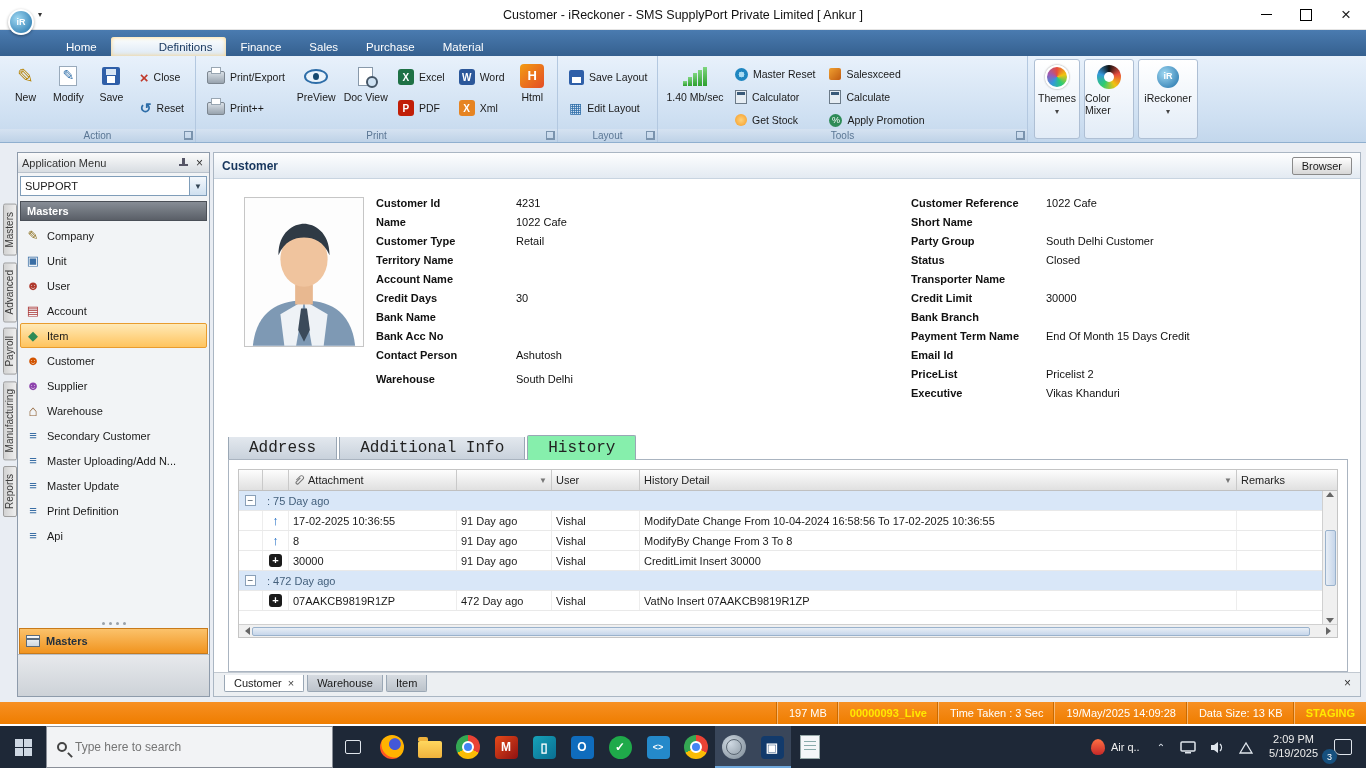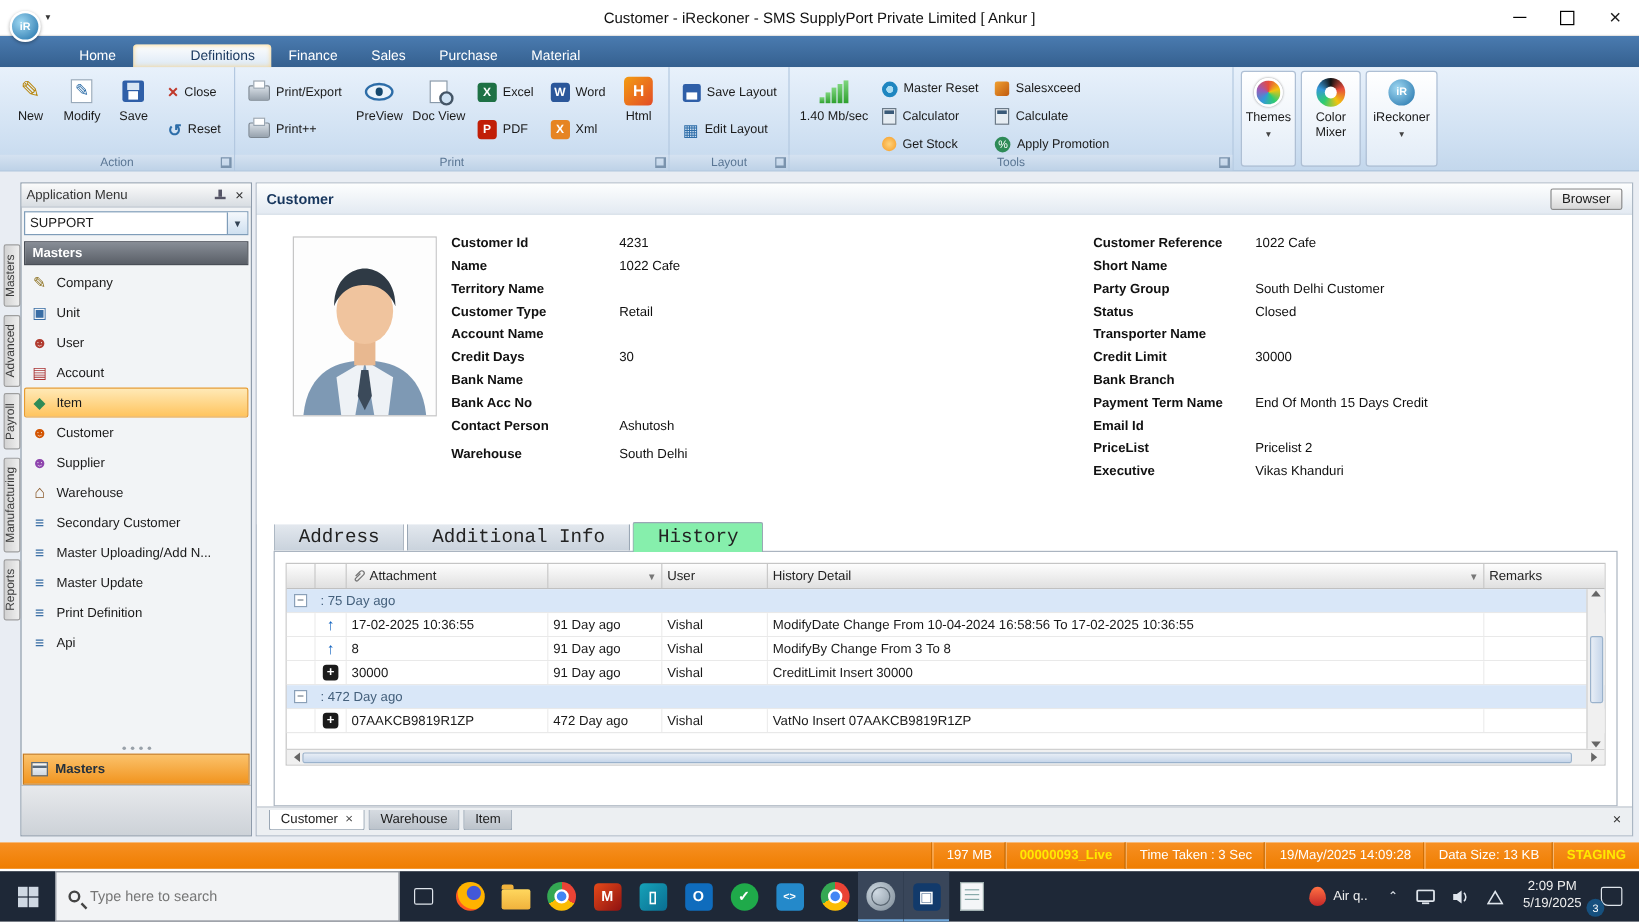--- a/index.html
+++ b/index.html
@@ -24,21 +24,21 @@
   
   .tabstrip{height:26px;background:linear-gradient(#4a7bb0,#35608f);display:flex;align-items:flex-end;padding-left:52px;}
   .rtab{padding:4px 14px 3px;color:#fff;font-size:11.5px;border-radius:3px 3px 0 0;}
   .rtab.active{background:linear-gradient(#fdfefe,#dcE8f5);color:#17365d;box-shadow:0 0 4px #ffd37a inset;padding-left:48px;}
 
   
   .ribbon{height:87px;background:linear-gradient(#e8f1fb,#cfe0f2 70%,#c3d7ec);border-bottom:1px solid #8fafcf;display:flex;align-items:stretch;}
   .rgroup{position:relative;display:flex;align-items:flex-start;gap:2px;padding:3px 5px 15px;border-right:1px solid #b3c8e0;}
   .rgroup-label{position:absolute;left:0;right:0;bottom:0;height:13px;background:linear-gradient(#d5e2f1,#bed2e7);color:#5a7694;font-size:10px;display:flex;align-items:center;justify-content:center;}
   .launcher{position:absolute;right:2px;bottom:2px;width:9px;height:9px;border-left:1px solid #7a93ad;border-top:1px solid #7a93ad;border-right:2px solid #7a93ad;border-bottom:2px solid #7a93ad;}
-  .bigbtn{width:46px;min-height:62px;display:flex;flex-direction:column;align-items:center;justify-content:flex-start;gap:3px;padding-top:4px;text-align:center;font-size:10.5px;line-height:1.1;border-radius:3px;}
+  .bigbtn{width:46px;min-height:62px;display:flex;flex-direction:column;align-items:center;justify-content:flex-start;gap:3px;padding-top:4px;font-size:10.5px;line-height:1.1;border-radius:3px;}
   .bigbtn .bicon{height:26px;display:flex;align-items:center;justify-content:center;}
   .smallbtn{height:20px;display:flex;align-items:center;gap:5px;padding:0 6px;font-size:10.5px;white-space:nowrap;border-radius:2px;}
   .vstack2{display:flex;flex-direction:column;justify-content:flex-start;gap:11px;padding-top:8px;}
   .vstack3{display:flex;flex-direction:column;justify-content:flex-start;gap:3px;padding-top:5px;}
   .raised{background:linear-gradient(#ffffff,#e2ecf7);border:1px solid #aebfd4;}
 
   
   .i-new::after{content:"✎";font-size:20px;color:#b8860b;}
   .i-mod{position:relative;width:18px;height:20px;background:#fff;border:1px solid #9ab;}
   .i-mod::after{content:"✎";position:absolute;font-size:14px;color:#2d6da8;left:2px;top:1px;}
@@ -531,26 +531,26 @@
         <div class="fl">
           <div class="frow">
               <span class="lab">Customer Id</span>
               <span class="val">4231</span>
             </div>
           <div class="frow">
               <span class="lab">Name</span>
               <span class="val">1022 Cafe</span>
             </div>
           <div class="frow">
+              <span class="lab">Customer Type</span>
+              <span class="val">Retail</span>
+            </div>
+          <div class="frow">
               <span class="lab">Territory Name</span>
               <span class="val"></span>
-            </div>
-          <div class="frow">
-              <span class="lab">Customer Type</span>
-              <span class="val">Retail</span>
             </div>
           <div class="frow">
               <span class="lab">Account Name</span>
               <span class="val"></span>
             </div>
           <div class="frow">
               <span class="lab">Credit Days</span>
               <span class="val">30</span>
             </div>
           <div class="frow">

